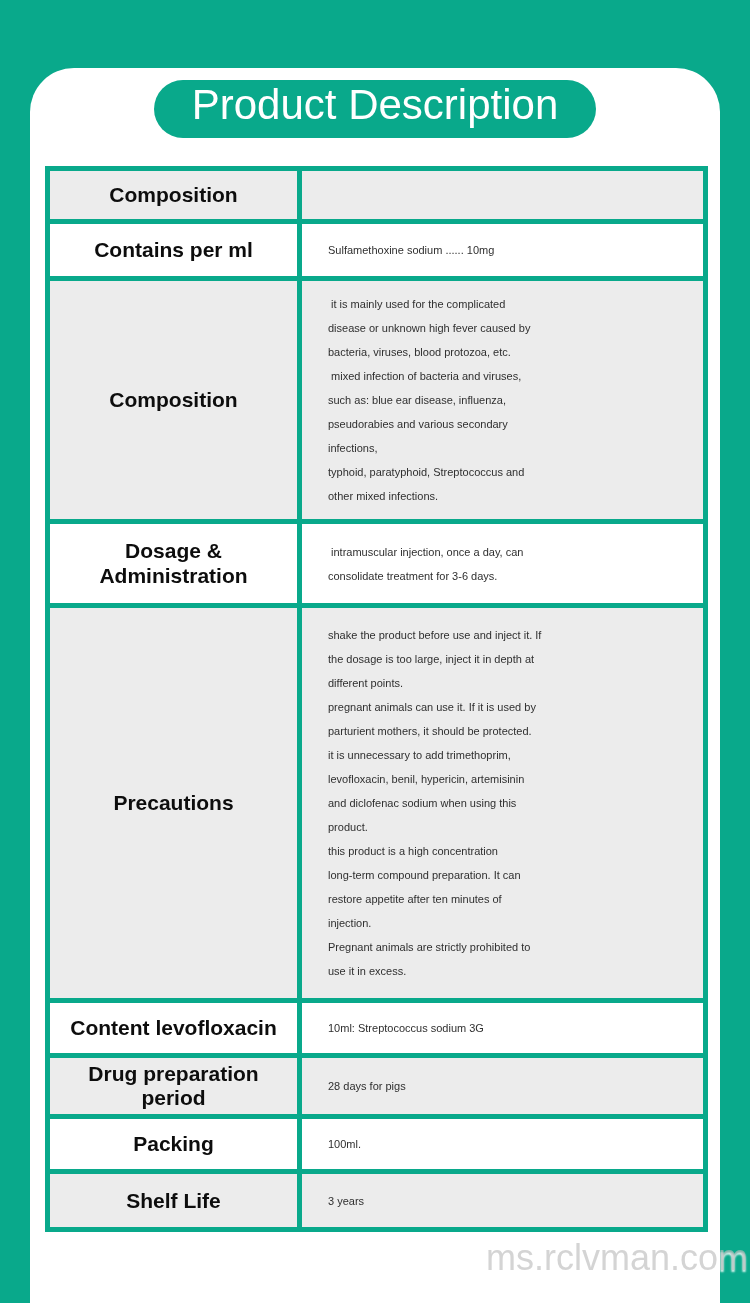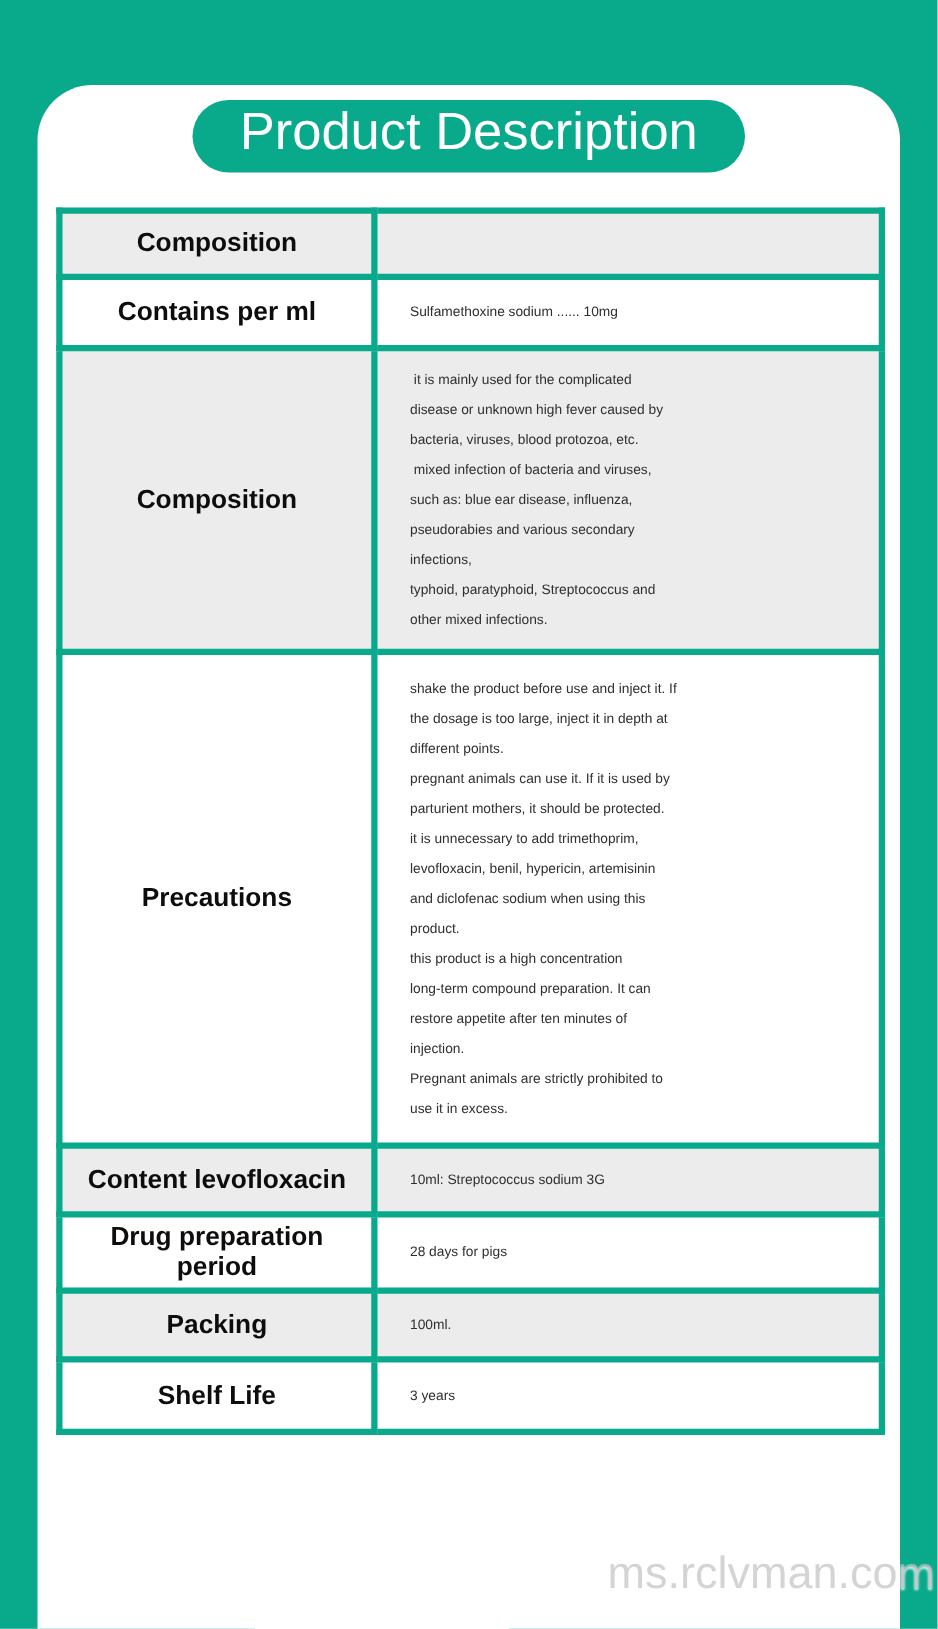--- a/index.html
+++ b/index.html
@@ -105,20 +105,26 @@
 disease or unknown high fever caused by
 bacteria, viruses, blood protozoa, etc.
  mixed infection of bacteria and viruses,
 such as: blue ear disease, influenza,
 pseudorabies and various secondary
 infections,
 typhoid, paratyphoid, Streptococcus and
 other mixed infections.</td>
       </tr>
       <tr>
+        <td class="label" style="height:84px">Dosage &amp;
+Administration</td>
+        <td class="value"> intramuscular injection, once a day, can
+consolidate treatment for 3-6 days.</td>
+      </tr>
+      <tr>
         <td class="label" style="height:395px">Precautions</td>
         <td class="value">shake the product before use and inject it. If
 the dosage is too large, inject it in depth at
 different points.
 pregnant animals can use it. If it is used by
 parturient mothers, it should be protected.
 it is unnecessary to add trimethoprim,
 levofloxacin, benil, hypericin, artemisinin
 and diclofenac sodium when using this
 product.

